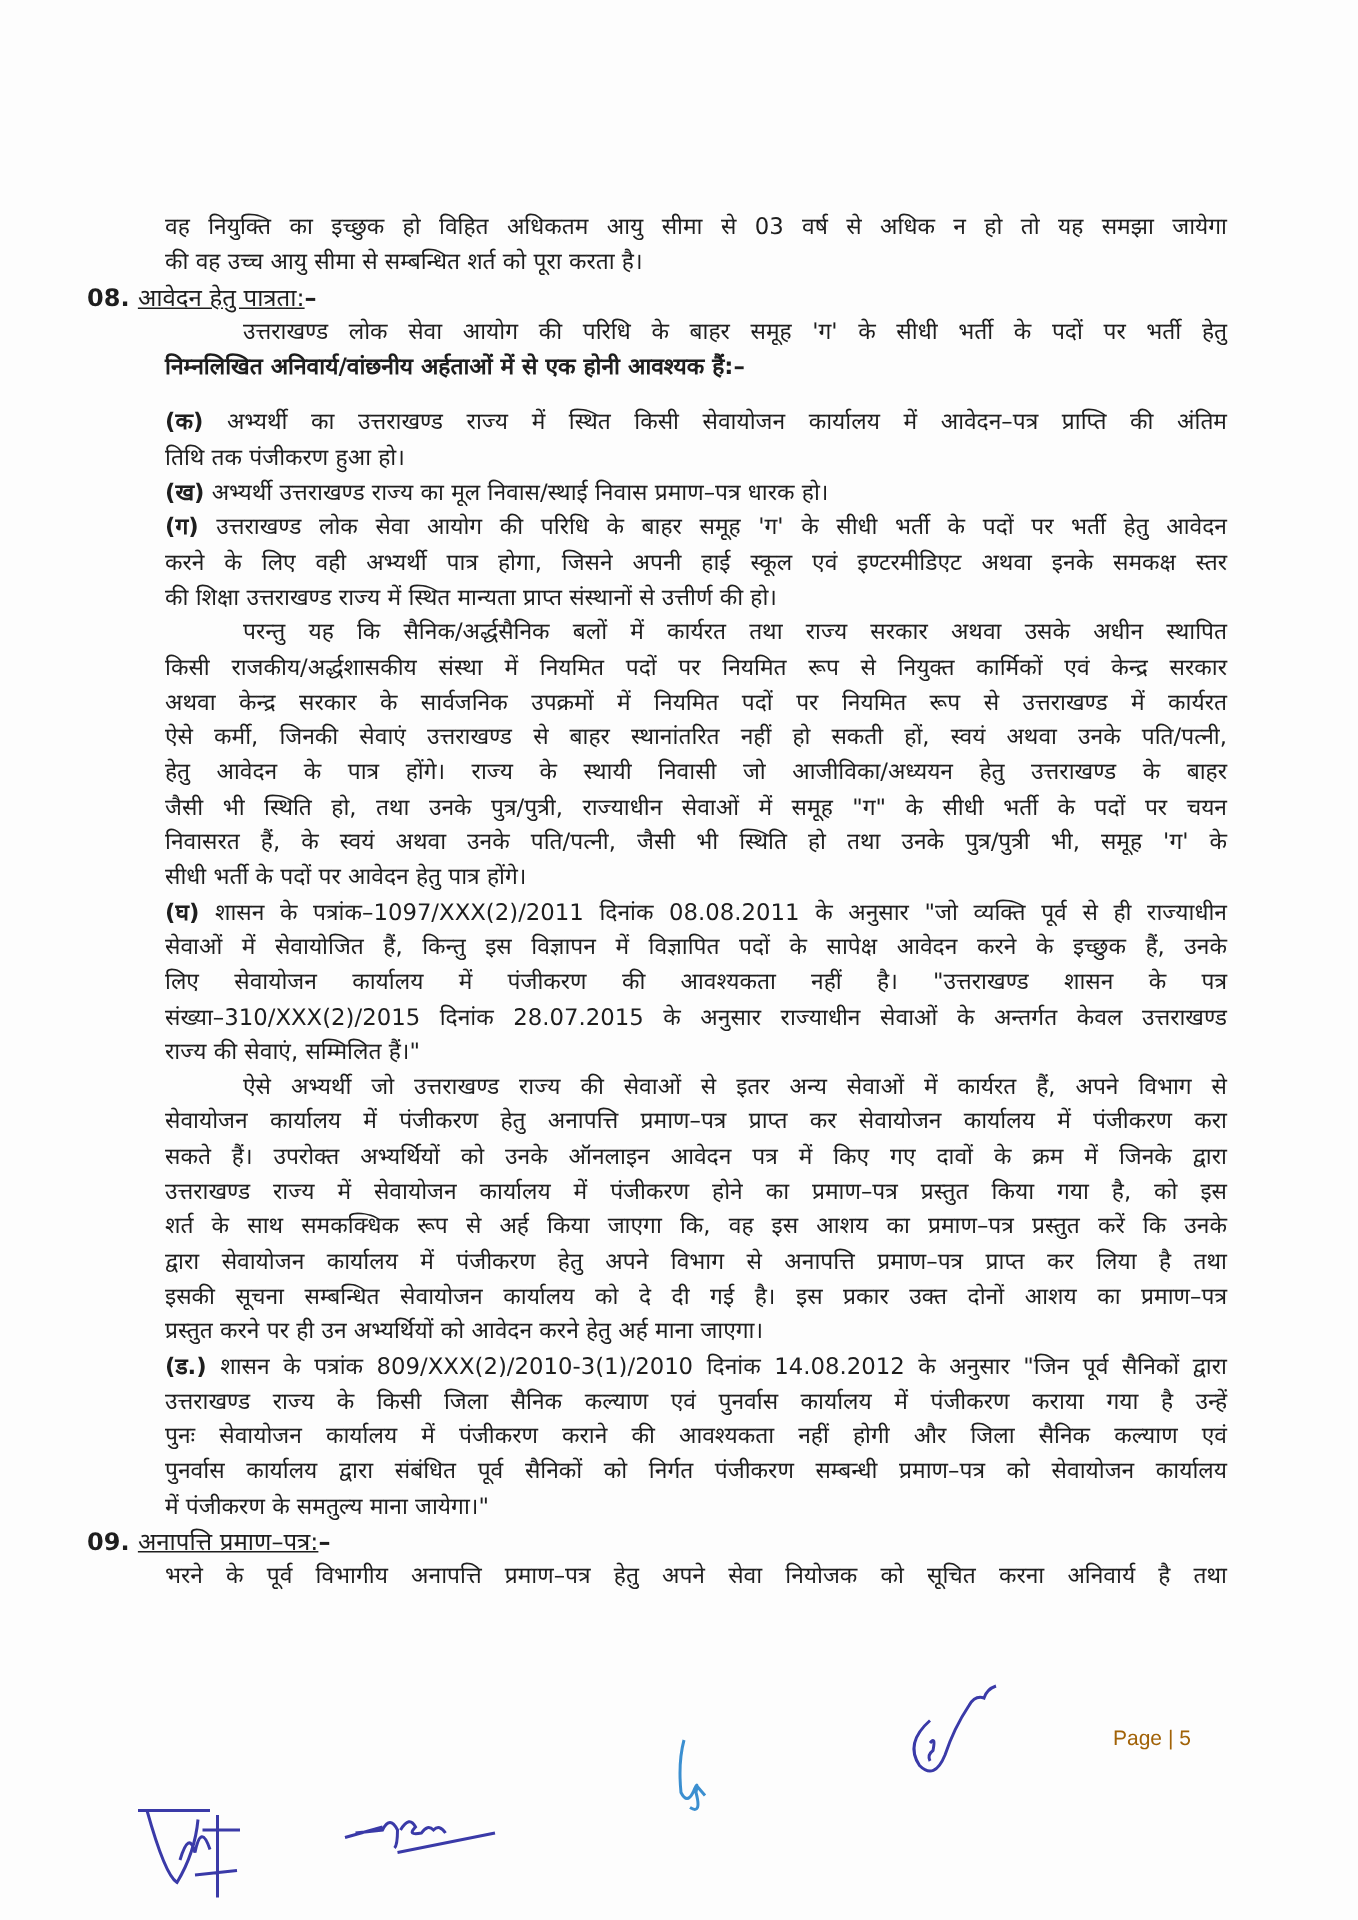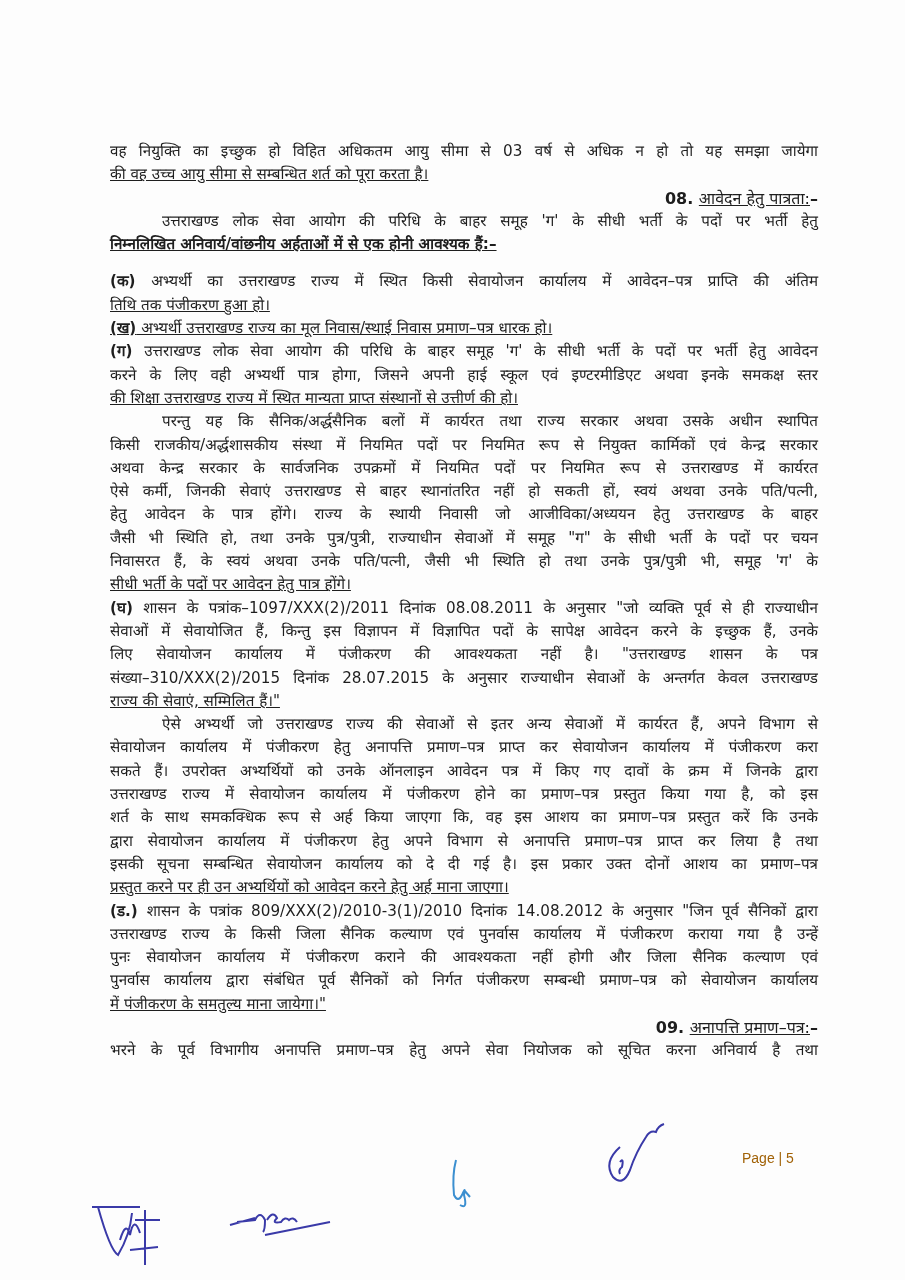--- a/index.html
+++ b/index.html
@@ -5,22 +5,22 @@
   html, body { margin: 0; padding: 0; }
   body {
     width: 905px; height: 1280px; background: #ffffff; position: relative; overflow: hidden;
     font-family: "DejaVu Sans", "Liberation Sans", sans-serif; color: #1e1e1e;
   }
   .page { position: absolute; left: 0; top: 0; width: 905px; height: 1280px; background: #fdfdfd; padding-left: 22px; }
   .content { position: absolute; left: 58px; top: 140px; width: 760px; }
   .line { font-size: 15.2px; line-height: 23.3px; text-align: justify; text-align-last: justify; white-space: nowrap; }
   .indent1 { padding-left: 52px; }
   .indent2 { padding-left: 104px; }
-  .last { text-align-last: left; text-decoration: underline; }
-  .head { font-size: 16px; font-weight: bold; line-height: 23.3px; text-align: right; }
+  .last { text-align-last: left; }
+  .head { font-size: 16px; font-weight: bold; line-height: 23.3px; }
   .head .u { text-decoration: underline; font-weight: normal; }
   .bold { font-weight: bold; }
   .footer-page { position: absolute; left: 742px; top: 1150px; font-size: 14px; font-family: "Liberation Sans", sans-serif; color: #a16207; }
   .sig { position: absolute; }
 </style>
 </head>
 <body>
 
 <div class="page">
   <div class="content">

